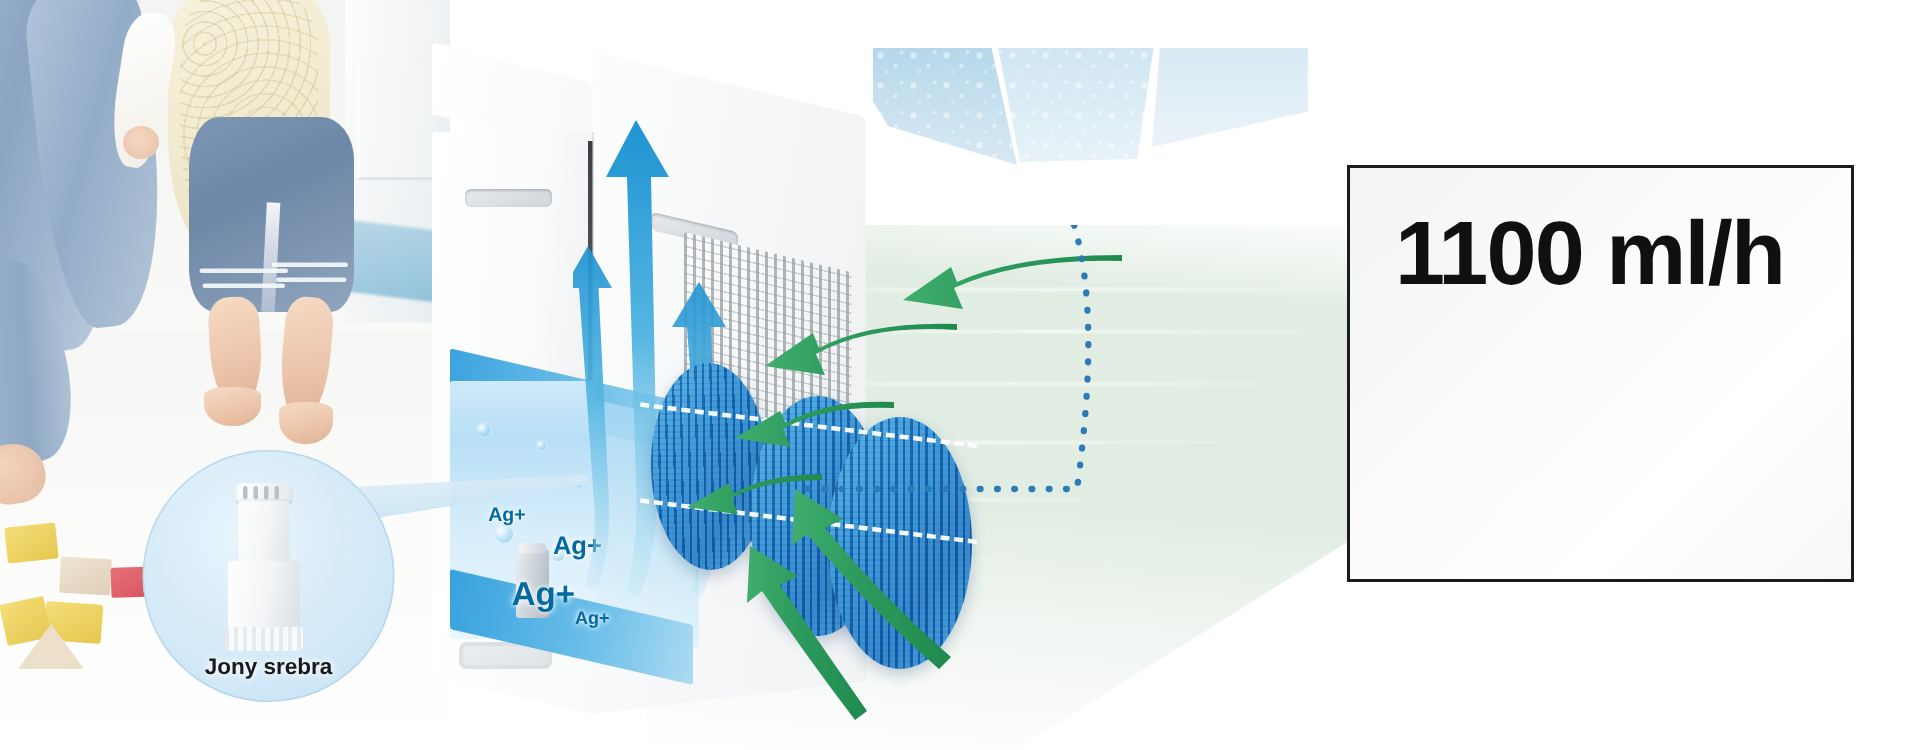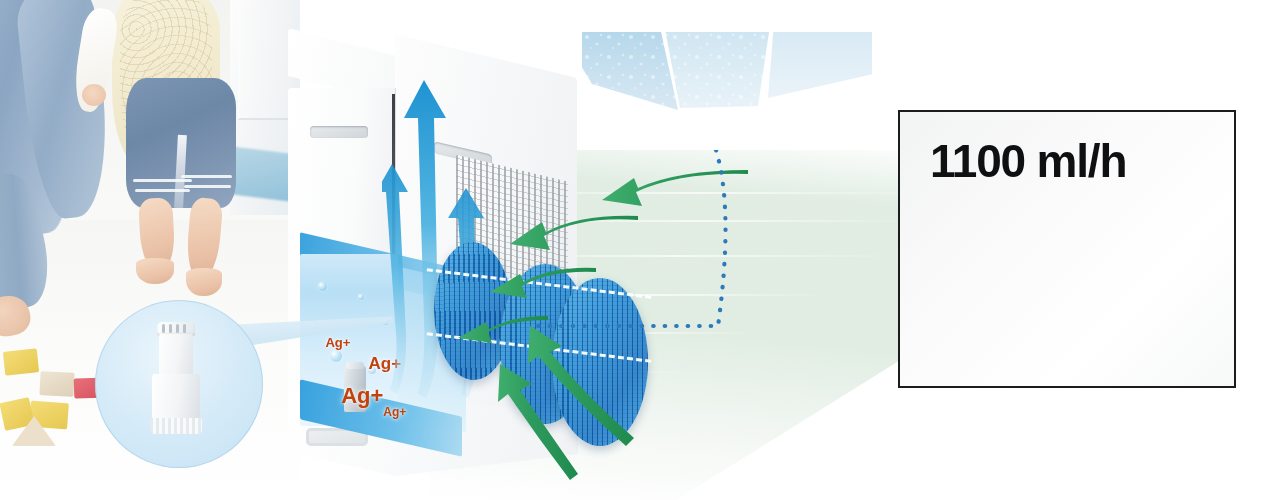--- a/index.html
+++ b/index.html
@@ -235,21 +235,21 @@
     background: linear-gradient(100deg,#2f9ddc,#66bde9 60%,#a9d9f1);
     transform: skewY(13deg);
     border-radius: 2px;
     opacity: .95;
   }
   .bubble { position: absolute; border-radius: 50%;
     background: radial-gradient(circle at 32% 30%, rgba(255,255,255,.95), rgba(160,214,242,.55) 55%, rgba(80,170,220,.5));
     box-shadow: 0 0 2px rgba(255,255,255,.7);
   }
   .ag-label {
-    position: absolute; color: #c2410c; font-weight: 700;
+    position: absolute; color: #0369a1; font-weight: 700;
     font-family: "Liberation Sans", sans-serif;
     text-shadow: 0 0 3px rgba(255,255,255,.95), 0 0 6px rgba(255,255,255,.8);
     white-space: nowrap;
   }
   .cartridge-in-tank {
     position: absolute; left: 62px; top: 330px; width: 22px; height: 46px;
     background: linear-gradient(100deg,#e9eef1,#c5ced4 60%,#aab4bb);
     border-radius: 3px 3px 2px 2px;
   }
   .cartridge-in-tank:before {
@@ -348,21 +348,21 @@
 
   
   .spec-box {
     position: absolute; left: 898px; top: 110px;
     width: 338px; height: 278px;
     background: linear-gradient(135deg,#f2f3f3 0%, #fafafa 35%, #ffffff 70%, #f7f8f8 100%);
     border: 2.5px solid #1b1c1e;
   }
   .spec-head {
     position: absolute; left: 30px; top: 22px;
-    font-size: 46px; font-weight: 700; color: #0f1012;
+    font-size: 60px; font-weight: 700; color: #0f1012;
     letter-spacing: -1.2px;
     font-family: "Liberation Sans", sans-serif;
     white-space: nowrap;
   }
   .spec-lines {
     position: absolute; left: 30px; top: 86px;
     font-size: 32px; font-weight: 700; color: #131416;
     line-height: 1.4; letter-spacing: -.6px;
     font-family: "Liberation Sans", sans-serif;
     white-space: pre-line;
@@ -533,18 +533,19 @@
     <div class="cart-cap"></div>
     <div class="cart-vent" style="left:14px; top:2px;"></div>
     <div class="cart-vent" style="left:21px; top:2px;"></div>
     <div class="cart-vent" style="left:28px; top:2px;"></div>
     <div class="cart-vent" style="left:35px; top:2px;"></div>
     <div class="cart-neck"></div>
     <div class="cart-slot"></div>
     <div class="cart-body"></div>
     <div class="cart-foot"></div>
   </div>
+  <div class="callout-label">Jony srebra</div>
 
   <div class="spec-box">
     <div class="spec-head">1100 ml/h</div>
   </div>
 
 </div>
 
 </body></html>

